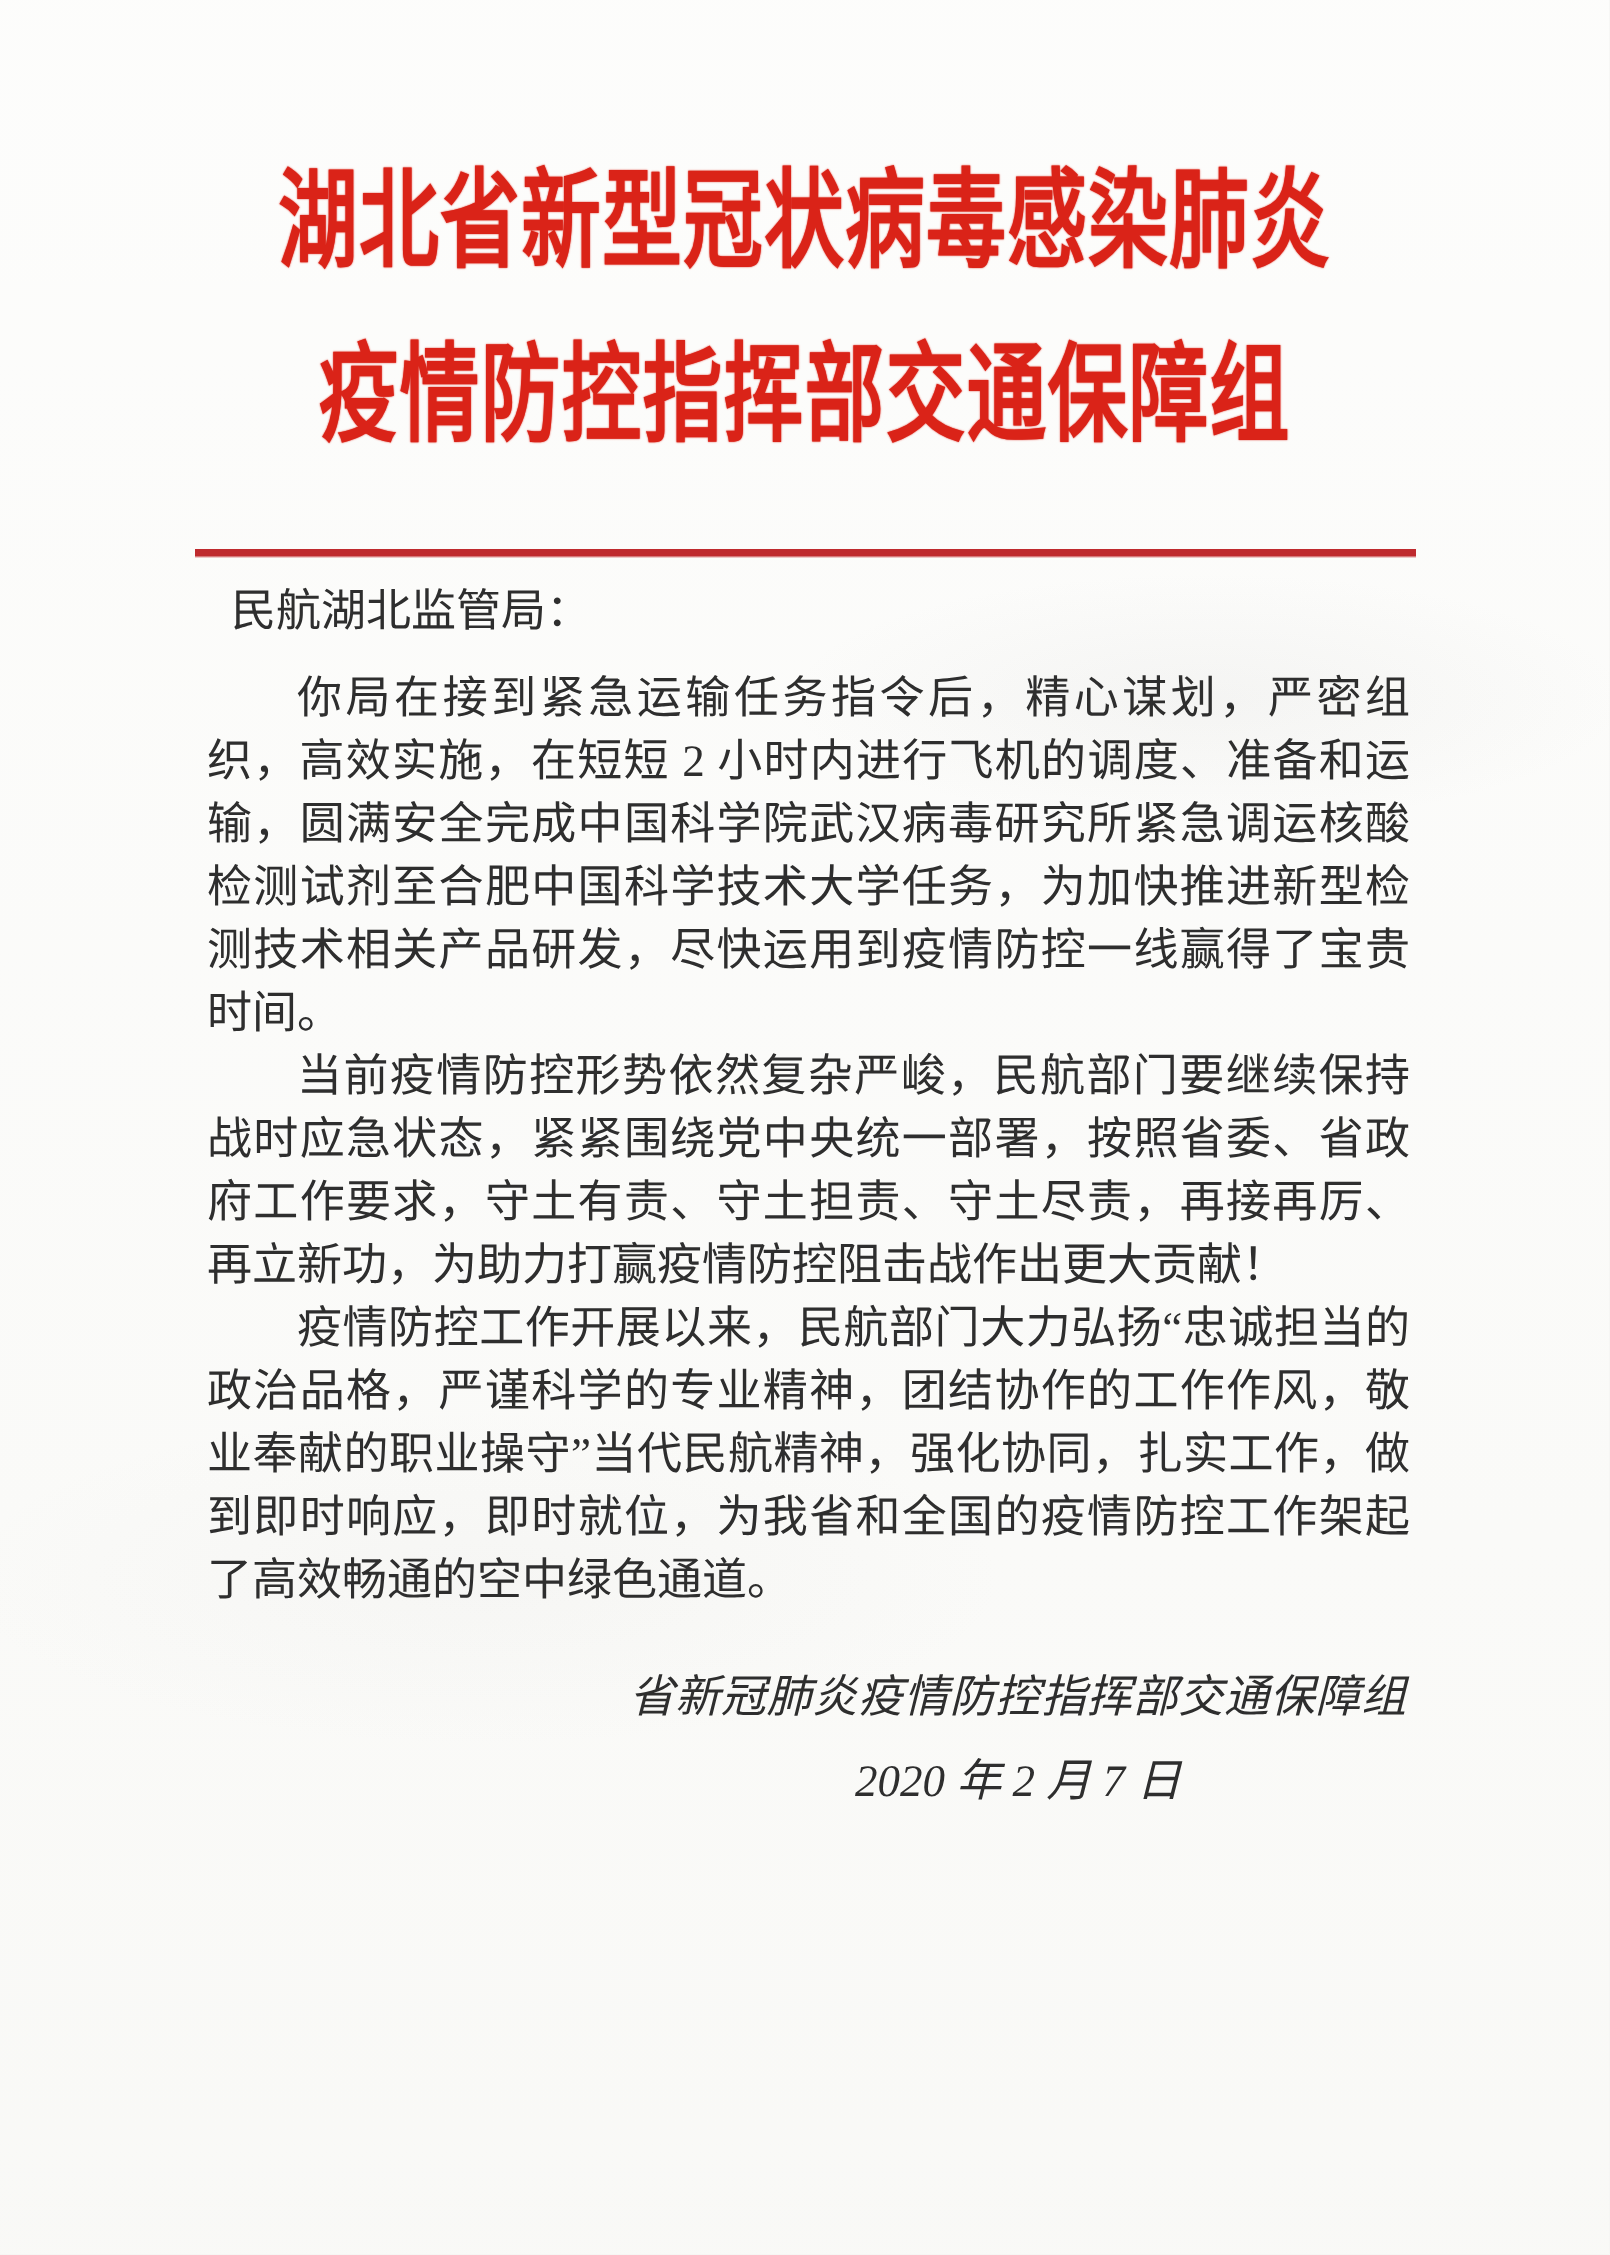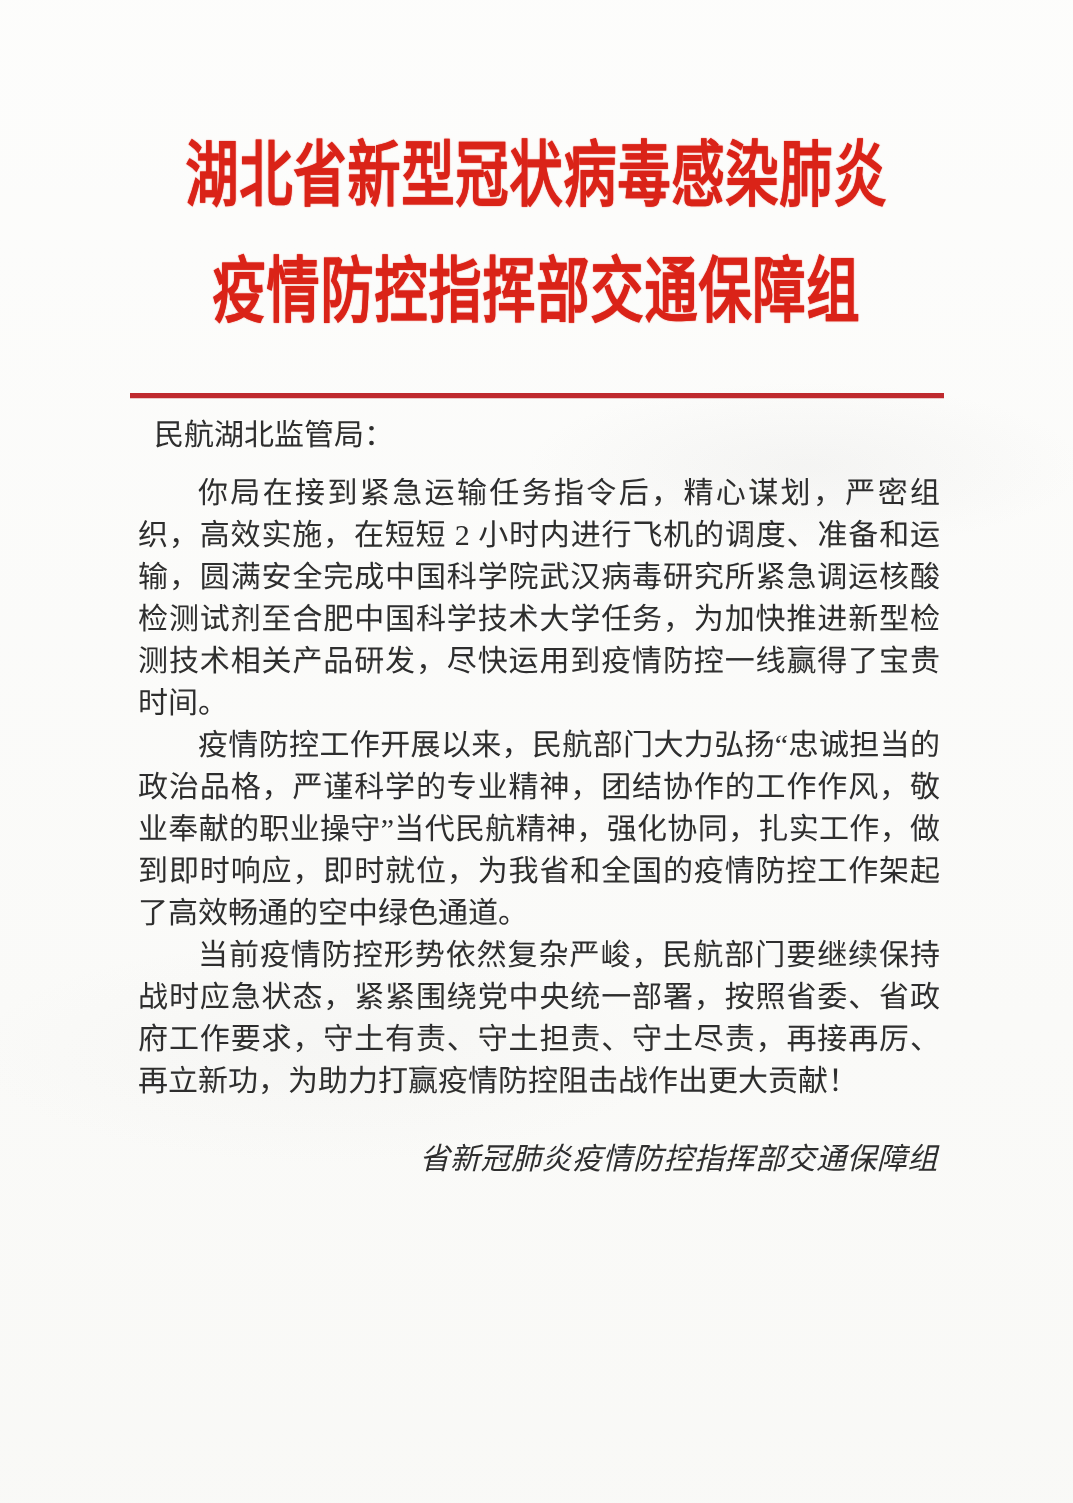--- a/index.html
+++ b/index.html
@@ -22,21 +22,21 @@
     position: absolute;
     inset: 0;
     background:
       radial-gradient(ellipse 400px 120px at 75% 31%, rgba(180,180,180,0.10), transparent 70%),
       radial-gradient(ellipse 500px 160px at 30% 70%, rgba(200,200,198,0.08), transparent 70%),
       linear-gradient(180deg, rgba(255,255,255,0.4), rgba(240,240,236,0.2));
     pointer-events: none;
   }
   .letterhead {
     position: relative;
-    padding-top: 118px;
+    padding-top: 91px;
     text-align: center;
     color: var(--header-red, #da2318);
   }
   .letterhead-line {
     height: 116px;
     line-height: 116px;
     font-size: 53px;
     font-weight: 700;
     letter-spacing: 1px;
     transform: scaleY(1.36);
@@ -109,23 +109,24 @@
     <div class="letterhead-line">湖北省新型冠状病毒感染肺炎</div>
     <div class="letterhead-line">疫情防控指挥部交通保障组</div>
   </div>
 
   <div class="red-rule"></div>
 
 
   <div class="letter-body">
     <p class="salutation">民航湖北监管局：</p>
     <p class="body-paragraph">你局在接到紧急运输任务指令后，精心谋划，严密组织，高效实施，在短短 2 小时内进行飞机的调度、准备和运输，圆满安全完成中国科学院武汉病毒研究所紧急调运核酸检测试剂至合肥中国科学技术大学任务，为加快推进新型检测技术相关产品研发，尽快运用到疫情防控一线赢得了宝贵时间。</p>
+    <p class="body-paragraph">当前疫情防控形势依然复杂严峻，民航部门要继续保持战时应急状态，紧紧围绕党中央统一部署，按照省委、省政府工作要求，守土有责、守土担责、守土尽责，再接再厉、再立新功，为助力打赢疫情防控阻击战作出更大贡献！</p>
     <p class="body-paragraph">疫情防控工作开展以来，民航部门大力弘扬“忠诚担当的政治品格，严谨科学的专业精神，团结协作的工作作风，敬业奉献的职业操守”当代民航精神，强化协同，扎实工作，做到即时响应，即时就位，为我省和全国的疫情防控工作架起了高效畅通的空中绿色通道。</p>
-    <p class="body-paragraph">当前疫情防控形势依然复杂严峻，民航部门要继续保持战时应急状态，紧紧围绕党中央统一部署，按照省委、省政府工作要求，守土有责、守土担责、守土尽责，再接再厉、再立新功，为助力打赢疫情防控阻击战作出更大贡献！</p>
   </div>
 
   <div class="signature-block">
     <span class="signature-inner">
       <span class="signature-org">省新冠肺炎疫情防控指挥部交通保障组</span>
+      <span class="signature-date">2020 年 2 月 7 日</span>
     </span>
   </div>
 
 </div>
 
 </body></html>

